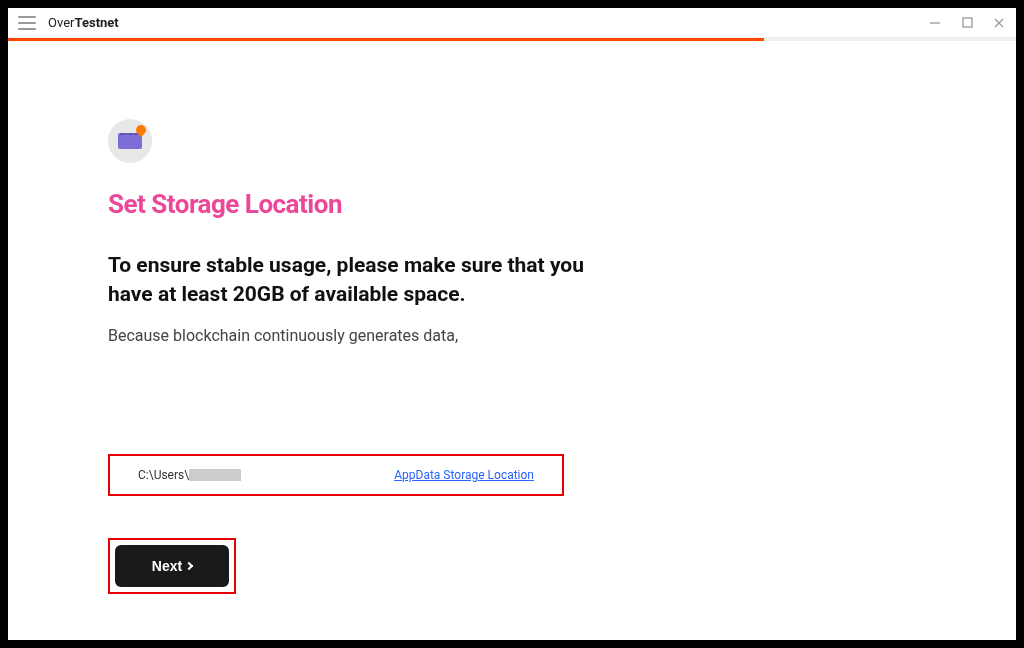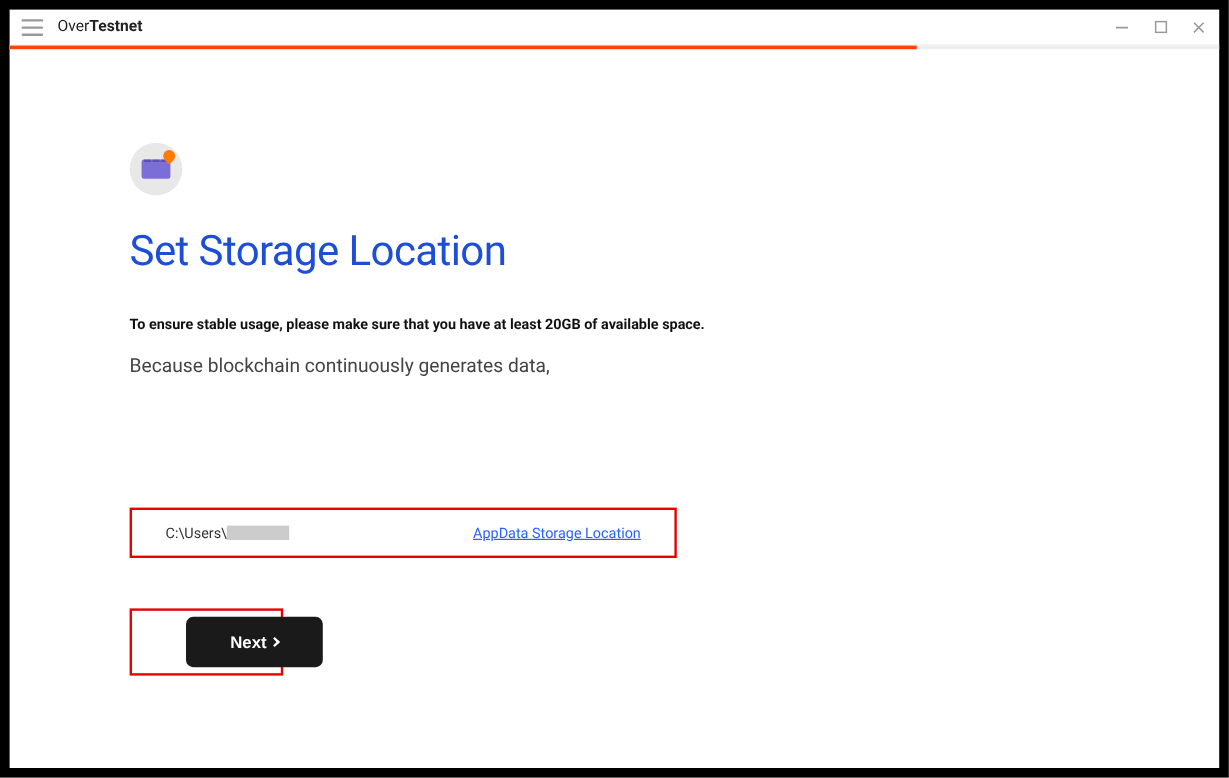--- a/index.html
+++ b/index.html
@@ -110,28 +110,28 @@
       position: absolute;
       top: 6px;
       right: 6px;
       width: 10px;
       height: 10px;
       background: #ff7a00;
       border-radius: 50% 50% 50% 0;
       transform: rotate(-45deg);
     }
     h1 {
-      font-size: 35px;
-      font-weight: 400;
-      color: #1d4ed8;
+      font-size: 26px;
+      font-weight: 700;
+      color: #ec4899;
       margin-bottom: 32px;
       letter-spacing: -0.5px;
     }
     .subheading {
-      font-size: 12px;
+      font-size: 21px;
       font-weight: 700;
       color: #111;
       line-height: 1.4;
       margin-bottom: 14px;
       max-width: 480px;
     }
     .description {
       font-size: 16px;
       color: #444;
       line-height: 1.5;
@@ -180,21 +180,20 @@
       color: #fff;
       border: none;
       border-radius: 6px;
       font-size: 14px;
       font-weight: 600;
       display: flex;
       align-items: center;
       justify-content: center;
       gap: 4px;
       cursor: pointer;
-      margin-left: 40px;
     }
     .chevron-right {
       display: inline-block;
       width: 6px;
       height: 6px;
       border-top: 2px solid #fff;
       border-right: 2px solid #fff;
       transform: rotate(45deg);
     }
   </style>

